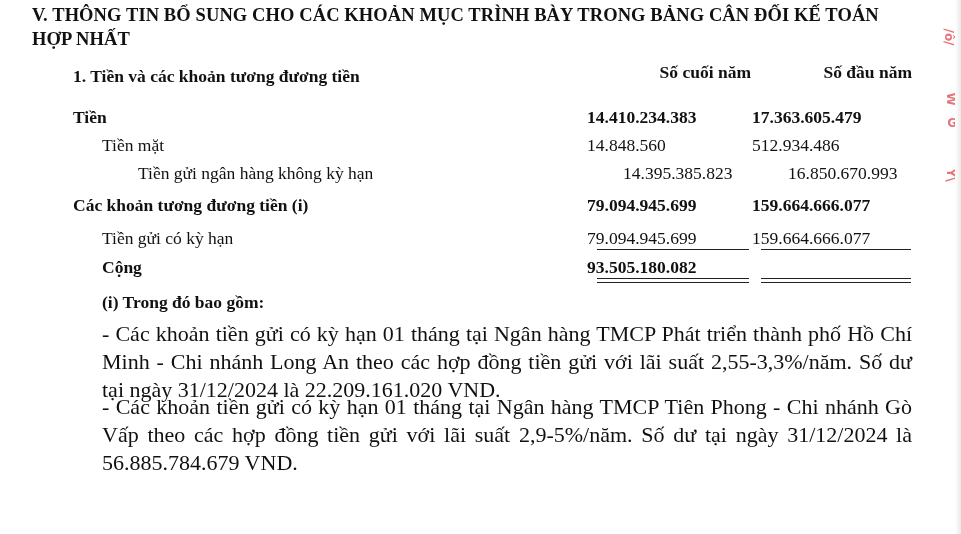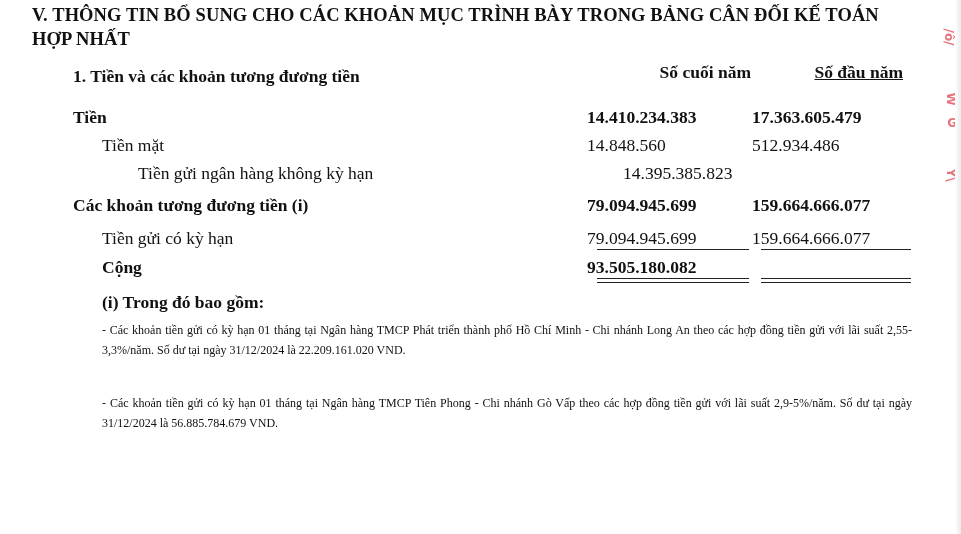--- a/index.html
+++ b/index.html
@@ -81,22 +81,22 @@
       position: absolute;
       left: 102px;
       top: 292px;
       font-weight: bold;
       font-size: 17.5px;
     }
     .para {
       position: absolute;
       left: 102px;
       width: 810px;
-      font-size: 12px;
-      line-height: 20px;
+      font-size: 22px;
+      line-height: 28px;
       text-align: justify;
     }
     .stamp {
       position: absolute;
       right: 4px;
       color: #e0505a;
       font-family: "DejaVu Sans", sans-serif;
       font-size: 12px;
       font-weight: bold;
       opacity: 0.8;
@@ -112,37 +112,38 @@
 </head>
 <body>
 
 <div class="page">
 
   <div class="section-title">V. THÔNG TIN BỔ SUNG CHO CÁC KHOẢN MỤC TRÌNH BÀY TRONG BẢNG CÂN ĐỐI KẾ TOÁN HỢP NHẤT</div>
 
   <div class="subhead">1. Tiền và các khoản tương đương tiền</div>
 
   <div class="col-header" style="right:210px;">Số cuối năm</div>
-  <div class="col-header" style="right:58px;text-decoration:underline;">Số đầu năm</div>
+  <div class="col-header" style="right:49px;">Số đầu năm</div>
 
   <div class="row" style="top:107px;">
     <span class="label lvl1 bold">Tiền</span>
     <span class="val v1 bold">14.410.234.383</span>
     <span class="val v2 bold">17.363.605.479</span>
   </div>
 
   <div class="row" style="top:135px;">
     <span class="label lvl2">Tiền mặt</span>
     <span class="val v1">14.848.560</span>
     <span class="val v2">512.934.486</span>
   </div>
 
   <div class="row" style="top:163px;margin-left:36px;">
     <span class="label lvl2">Tiền gửi ngân hàng không kỳ hạn</span>
     <span class="val v1">14.395.385.823</span>
+    <span class="val v2">16.850.670.993</span>
   </div>
 
   <div class="row" style="top:195px;">
     <span class="label lvl1 bold">Các khoản tương đương tiền (i)</span>
     <span class="val v1 bold">79.094.945.699</span>
     <span class="val v2 bold">159.664.666.077</span>
   </div>
 
   <div class="row" style="top:228px;">
     <span class="label lvl2">Tiền gửi có kỳ hạn</span>

